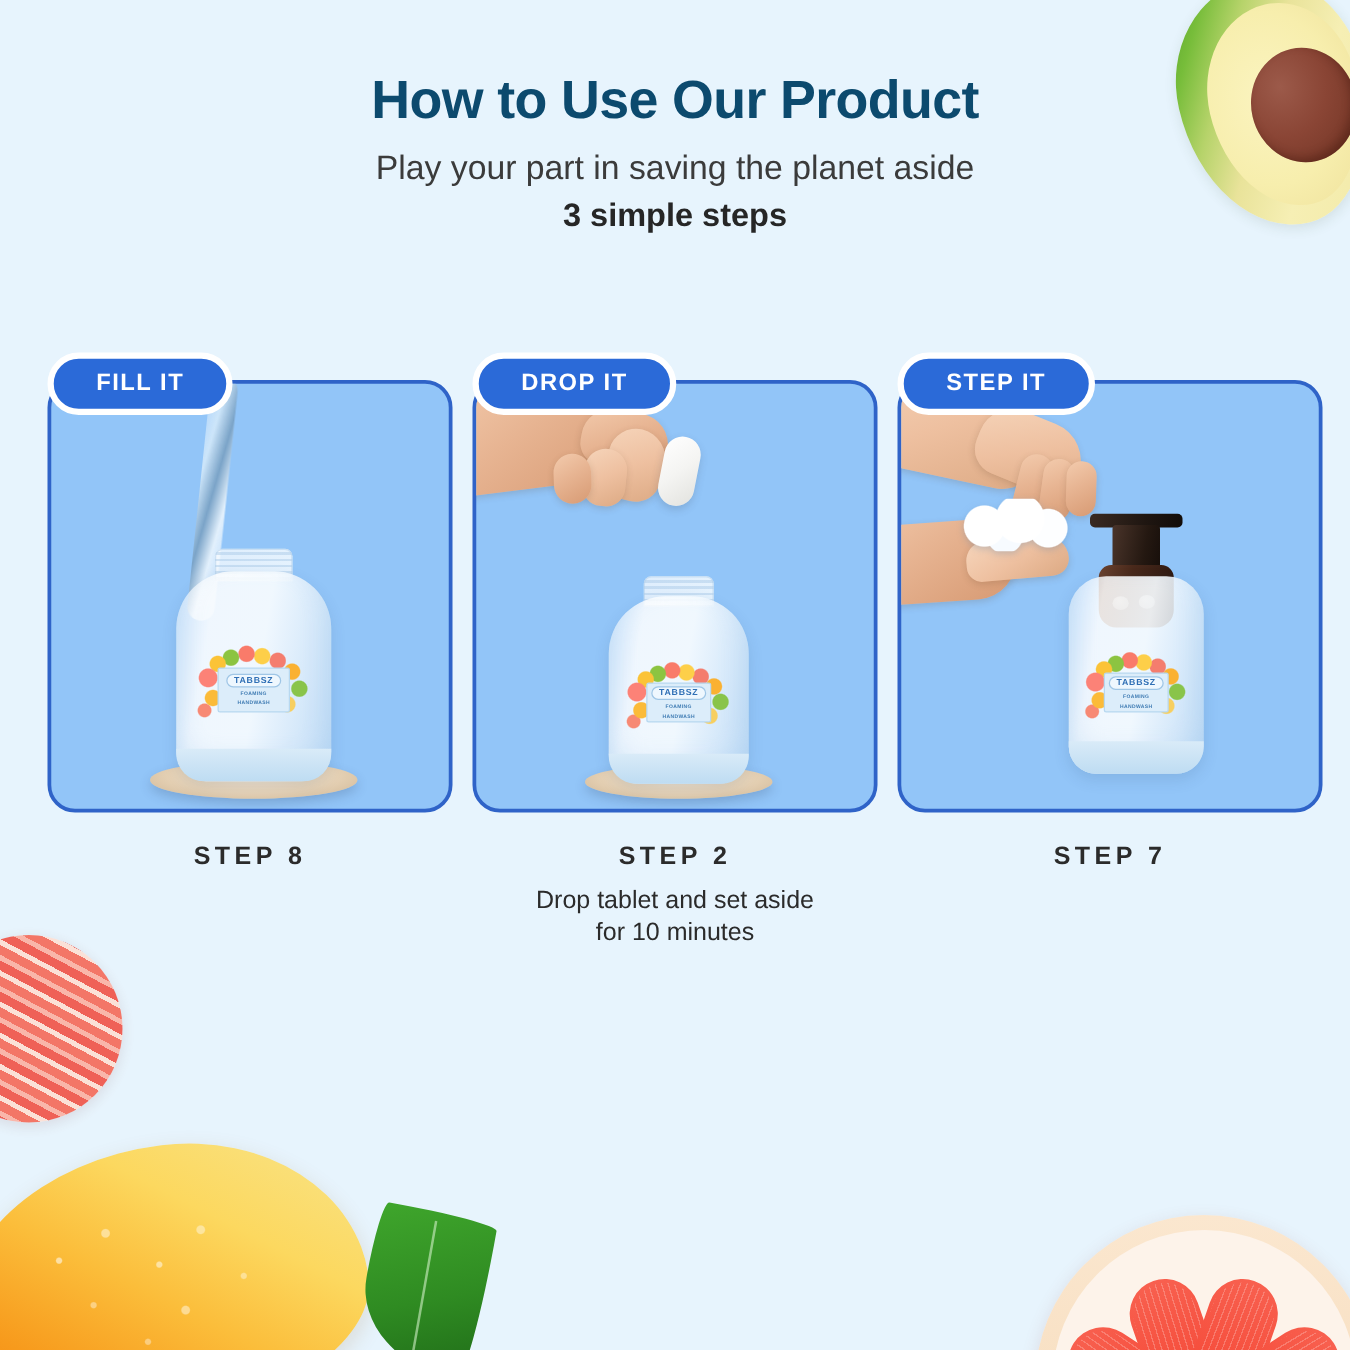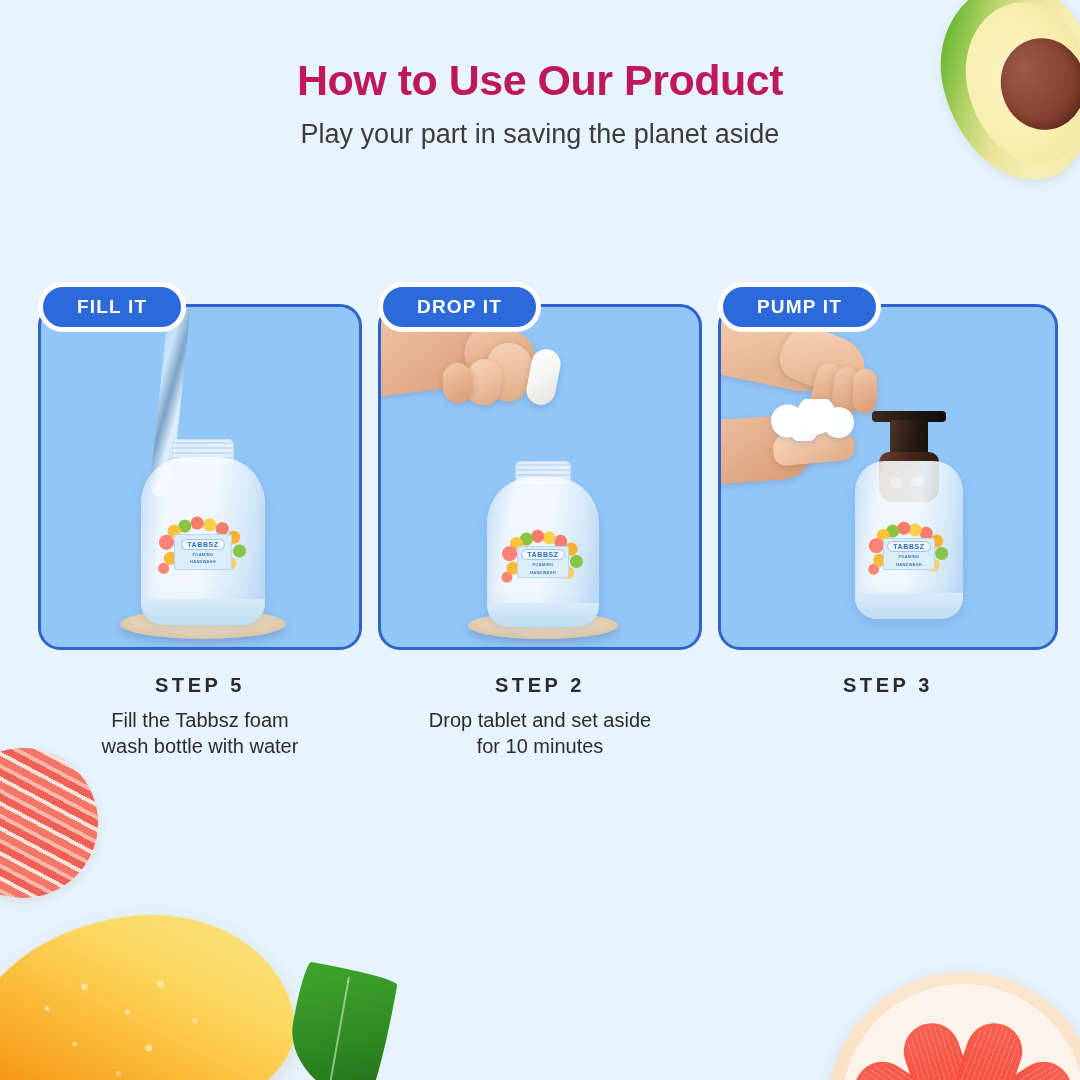--- a/index.html
+++ b/index.html
@@ -106,21 +106,21 @@
   }
   .gf-seg::after {
     content:""; position:absolute; inset:3px;
     border-radius:26px 26px 5px 5px;
     background:repeating-linear-gradient(92deg, rgba(255,255,255,.22) 0 1px, transparent 1px 5px);
   }
 
   
   #header { position:absolute; top:56px; left:0; width:100%; text-align:center; }
   #page-title {
-    font-size:43px; font-weight:bold; letter-spacing:-.5px; color:#be185d;
+    font-size:43px; font-weight:bold; letter-spacing:-.5px; color:#0c4a6e;
   }
   #subtitle-line1 {
     margin-top:14px; font-size:27px; color:#3b3b3b; font-weight:300;
   }
   #subtitle-line2 {
     margin-top:7px; font-size:26px; color:#262626; font-weight:bold;
   }
 
   
   #steps { position:absolute; top:282px; left:0; width:100%; }
@@ -316,20 +316,21 @@
     <div class="gf-seg" style="transform:translateX(-50%) rotate(-57deg)"></div>
     <div class="gf-seg" style="transform:translateX(-50%) rotate(-19deg)"></div>
     <div class="gf-seg" style="transform:translateX(-50%) rotate(19deg)"></div>
     <div class="gf-seg" style="transform:translateX(-50%) rotate(57deg)"></div>
   </div>
 </div>
 
 <div id="header">
   <div id="page-title">How to Use Our Product</div>
   <div id="subtitle-line1">Play your part in saving the planet aside</div>
+  <div id="subtitle-line2">3 simple steps</div>
 </div>
 
 <div id="steps">
 
   <div class="step step-1">
     <div class="badge-wrap">
       <span class="badge">FILL IT</span>
     </div>
     <div class="card">
       <div id="water-stream" style="left:118px; top:-6px; height:196px;"></div>
@@ -342,25 +343,21 @@
           <div class="label-fruit"></div>
           <div class="label-panel">
             <span class="label-brand">TABBSZ</span>
             <span class="label-sub">FOAMING</span>
             <span class="label-sub">HANDWASH</span>
           </div>
         </div>
       </div>
     </div>
     <div class="caption">
-      <div class="step-label">STEP 5</div>
-      <div class="caption-text">
-        <span>Fill the Tabbsz foam</span><br>
-        <span>wash bottle with water</span>
-      </div>
+      <div class="step-label">STEP 8</div>
     </div>
   </div>
 
   <div class="step step-2">
     <div class="badge-wrap">
       <span class="badge">DROP IT</span>
     </div>
     <div class="card">
 
       <div>
@@ -391,21 +388,21 @@
       <div class="step-label">STEP 2</div>
       <div class="caption-text">
         <span>Drop tablet and set aside</span><br>
         <span>for 10 minutes</span>
       </div>
     </div>
   </div>
 
   <div class="step step-3">
     <div class="badge-wrap">
-      <span class="badge">PUMP IT</span>
+      <span class="badge">STEP IT</span>
     </div>
     <div class="card">
 
       <div>
         <div class="hand-part skin-b" style="left:-66px; top:2px; width:180px; height:70px; border-radius:40px 54px 44px 30px; transform:rotate(12deg);"></div>
         <div class="hand-part skin-b" style="left:60px; top:26px; width:86px; height:56px; border-radius:34px 40px 30px 26px; transform:rotate(22deg);"></div>
         <div class="hand-part skin-a" style="left:92px; top:56px; width:26px; height:54px; border-radius:14px; transform:rotate(14deg);"></div>
         <div class="hand-part skin-a" style="left:112px; top:60px; width:25px; height:50px; border-radius:13px; transform:rotate(8deg);"></div>
         <div class="hand-part skin-a" style="left:132px; top:62px; width:24px; height:44px; border-radius:12px; transform:rotate(2deg);"></div>
       </div>
@@ -429,20 +426,20 @@
           <div class="label-fruit"></div>
           <div class="label-panel">
             <span class="label-brand">TABBSZ</span>
             <span class="label-sub">FOAMING</span>
             <span class="label-sub">HANDWASH</span>
           </div>
         </div>
       </div>
     </div>
     <div class="caption">
-      <div class="step-label">STEP 3</div>
+      <div class="step-label">STEP 7</div>
       <div class="caption-text">
         <br>
       </div>
     </div>
   </div>
 
 </div>
 
 </body></html>

